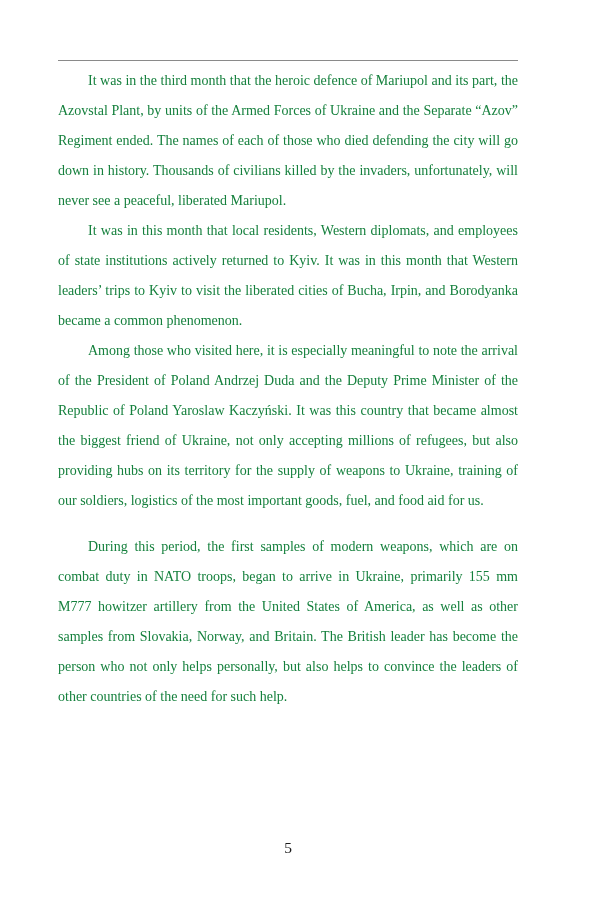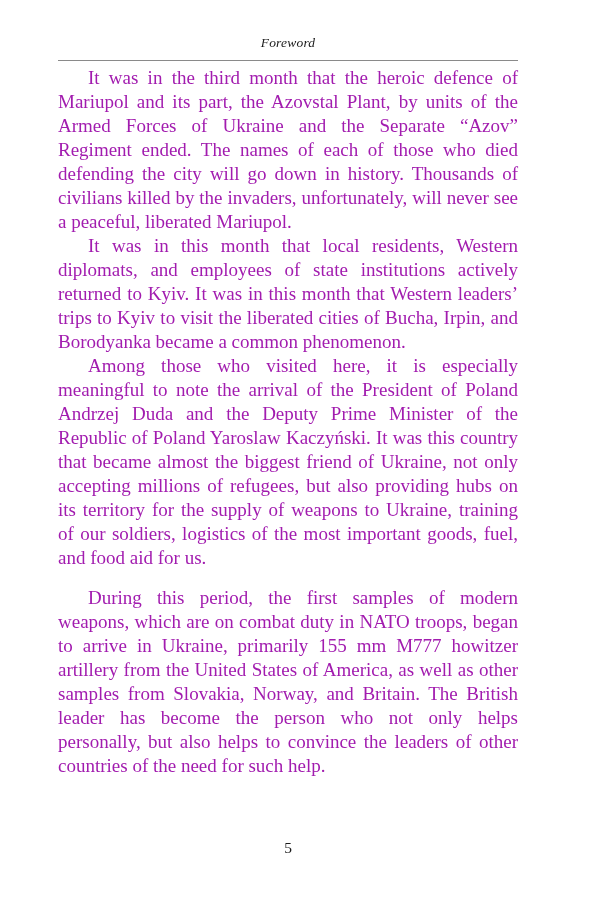--- a/index.html
+++ b/index.html
@@ -51,27 +51,27 @@
   
   .textblock {
     position: absolute;
     left: 58px;
     top: 66px;
     width: 460px;
   }
 
   .para {
     margin: 0;
-    font-size: 19px;
-    line-height: 24px;
+    font-size: 14px;
+    line-height: 30px;
     text-align: justify;
     text-justify: inter-word;
     text-indent: 30px;
     hyphens: manual;
-    color: #a21caf;
+    color: #15803d;
   }
 
   
   .para.section-break {
     margin-top: 16px;
   }
 
   
   .folio {
     position: absolute;
@@ -82,21 +82,20 @@
     font-size: 15.5px;
     line-height: 20px;
     color: #1a1a1a;
   }
 </style>
 </head>
 <body>
 
 <div class="page">
 
-  <div class="running-head">Foreword</div>
 
   <div class="head-rule"></div>
 
   <div class="textblock">
     <p class="para">It was in the third month that the heroic defence of Mariupol and its part, the Azovstal Plant, by units of the Armed Forces of Ukraine and the Separate “Azov” Regiment ended. The names of each of those who died defending the city will go down in history. Thousands of civilians killed by the invaders, unfortunately, will never see a peaceful, liberated Mariupol.</p>
     <p class="para">It was in this month that local residents, Western diplomats, and employees of state institutions actively returned to Kyiv. It was in this month that Western leaders’ trips to Kyiv to visit the liberated cities of Bucha, Irpin, and Borodyanka became a common phenomenon.</p>
     <p class="para">Among those who visited here, it is especially meaningful to note the arrival of the President of Poland Andrzej Duda and the Deputy Prime Minister of the Republic of Poland Yaroslaw Kaczyński. It was this country that became almost the biggest friend of Ukraine, not only accepting millions of refugees, but also providing hubs on its territory for the supply of weapons to Ukraine, training of our soldiers, logistics of the most important goods, fuel, and food aid for us.</p>
     <p class="para section-break">During this period, the first samples of modern weapons, which are on combat duty in NATO troops, began to arrive in Ukraine, primarily 155 mm M777 howitzer artillery from the United States of America, as well as other samples from Slovakia, Norway, and Britain. The British leader has become the person who not only helps personally, but also helps to convince the leaders of other countries of the need for such help.</p>
   </div>
 

